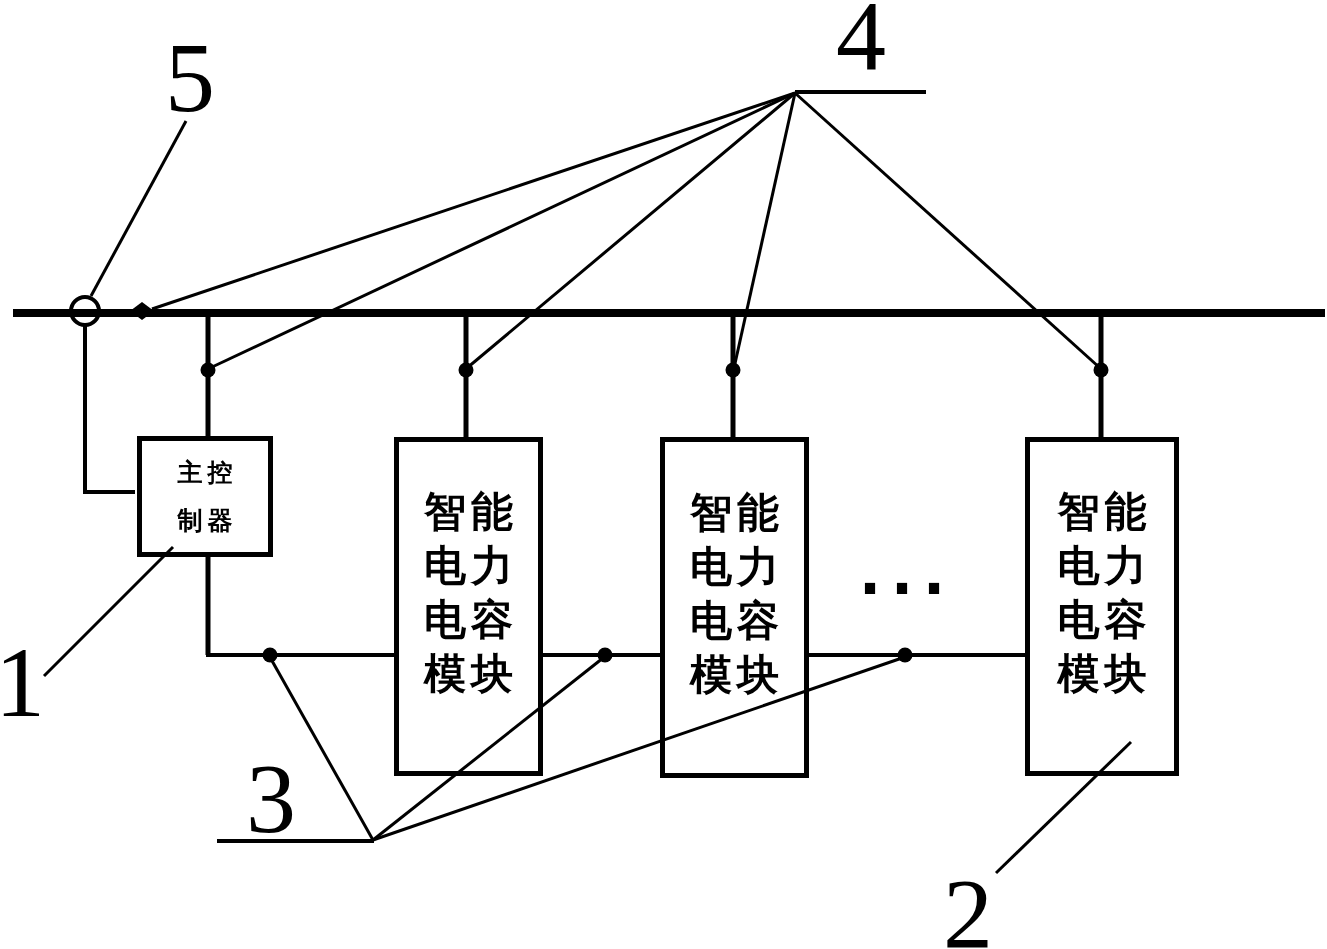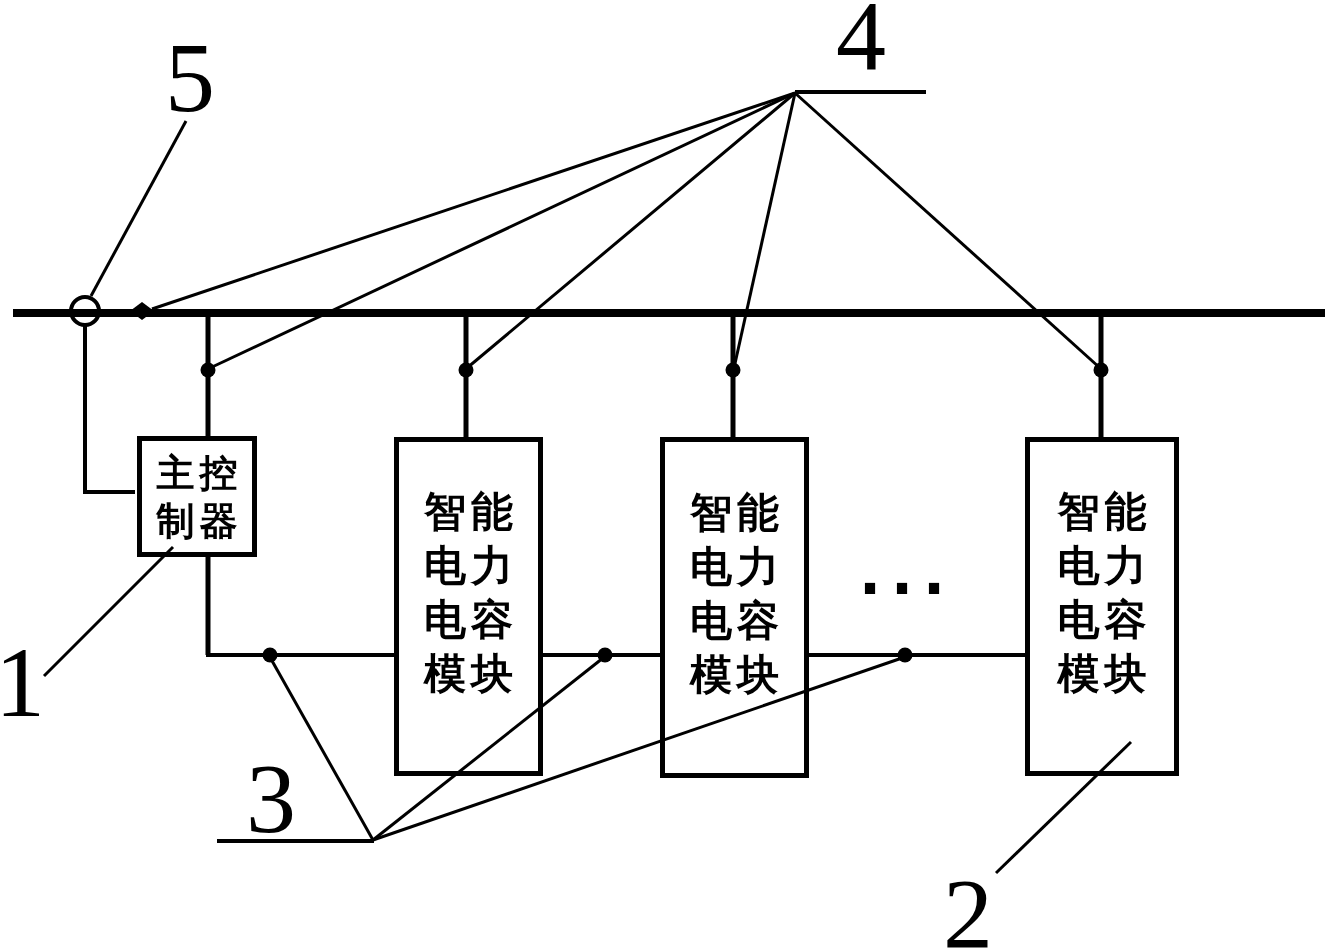--- a/index.html
+++ b/index.html
@@ -23,22 +23,22 @@
     background: transparent;
     color: var(--ink);
     display: flex;
     flex-direction: column;
     align-items: center;
     justify-content: center;
     font-weight: bold;
     text-align: center;
   }
   .controller {
-    left: 137px; top: 436px; width: 120px; height: 121px;
-    font-size: 38px; line-height: 48px; letter-spacing: 5px; text-indent: 5px;
+    left: 137px; top: 436px; width: 136px; height: 121px;
+    font-size: 25px; line-height: 48px; letter-spacing: 5px; text-indent: 5px;
   }
   .module {
     top: 437px; width: 149px; height: 339px;
     font-size: 42px; line-height: 54px; letter-spacing: 5px; text-indent: 5px;
     padding-bottom: 28px;
   }
   .m1 { left: 394px; }
   .m2 { left: 660px; height: 341px; }
   .m3 { left: 1025px; width: 154px; }
 

